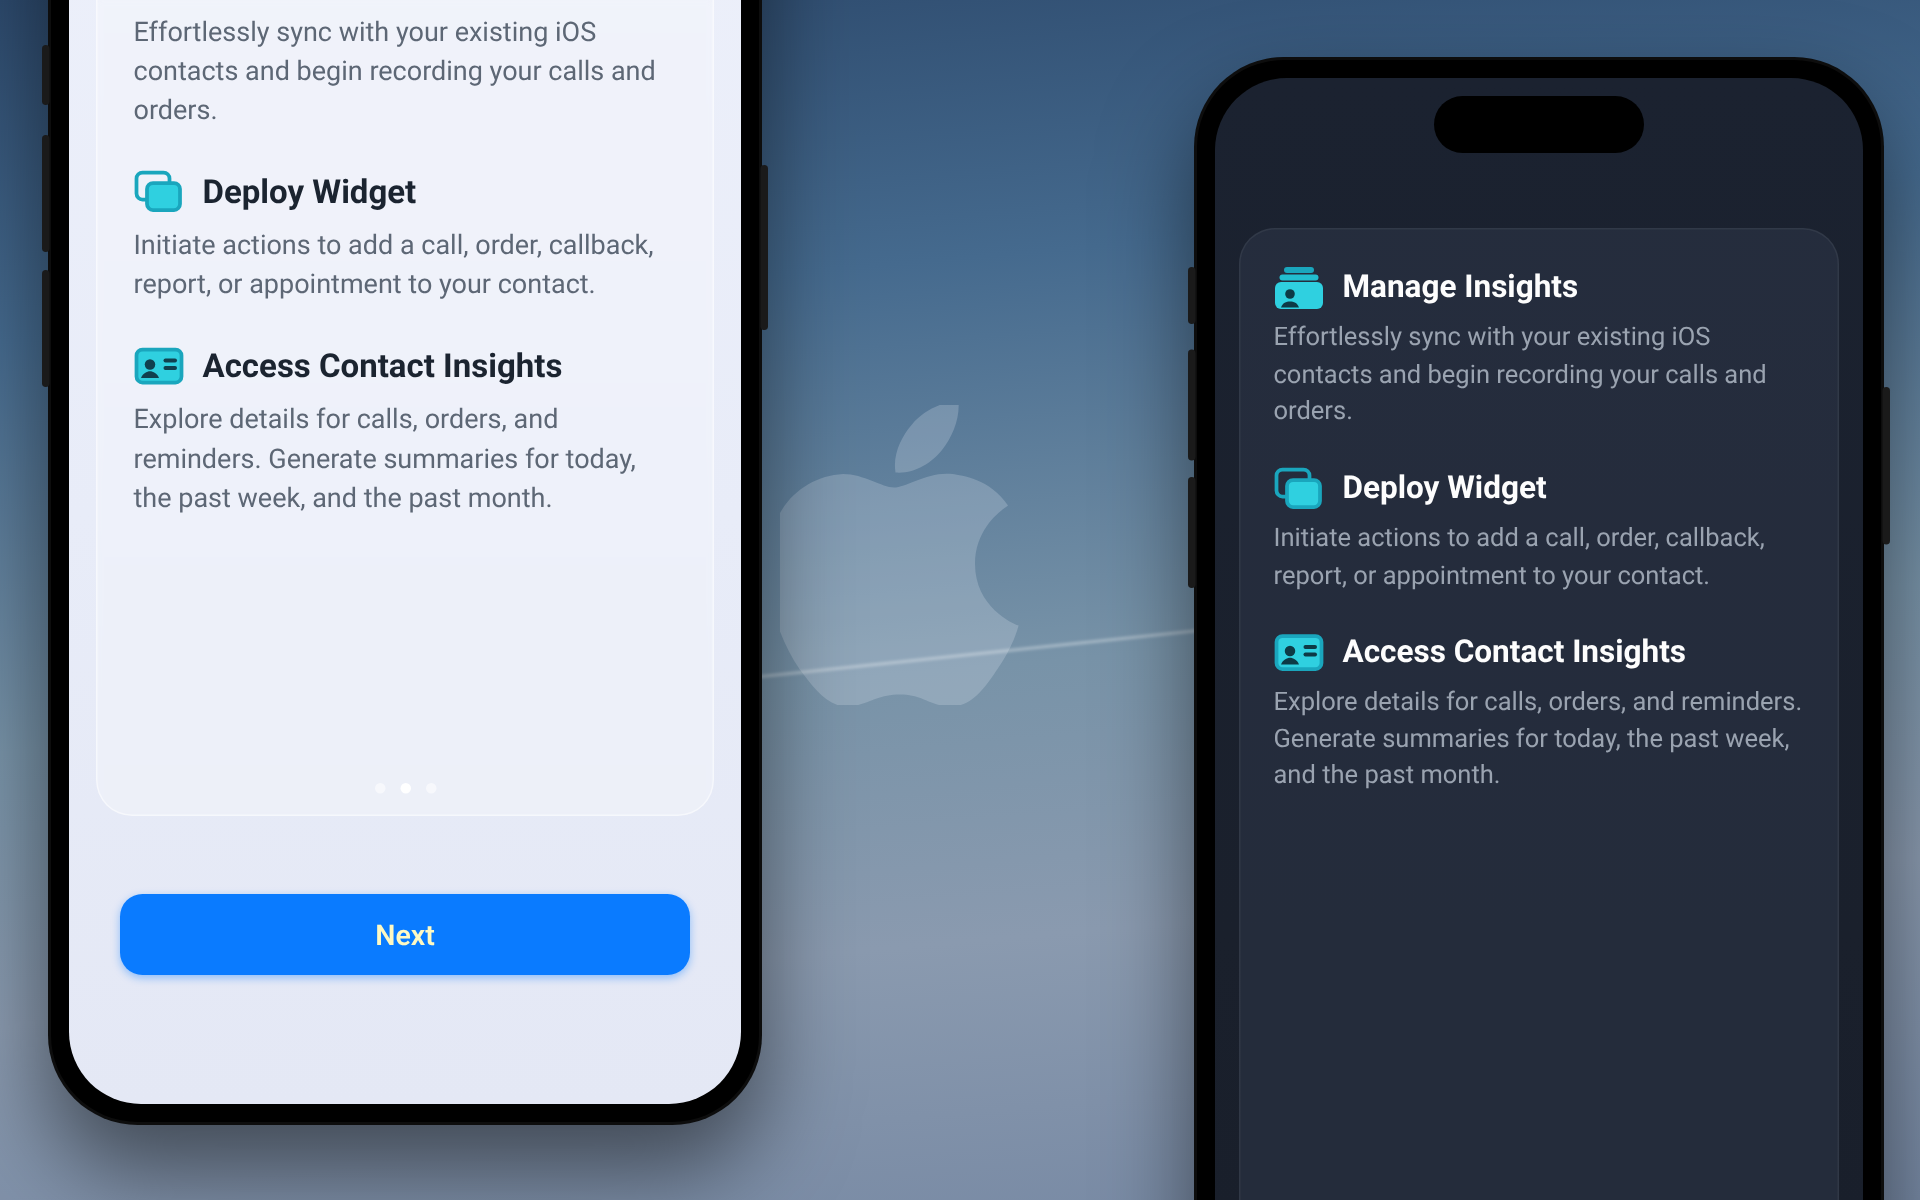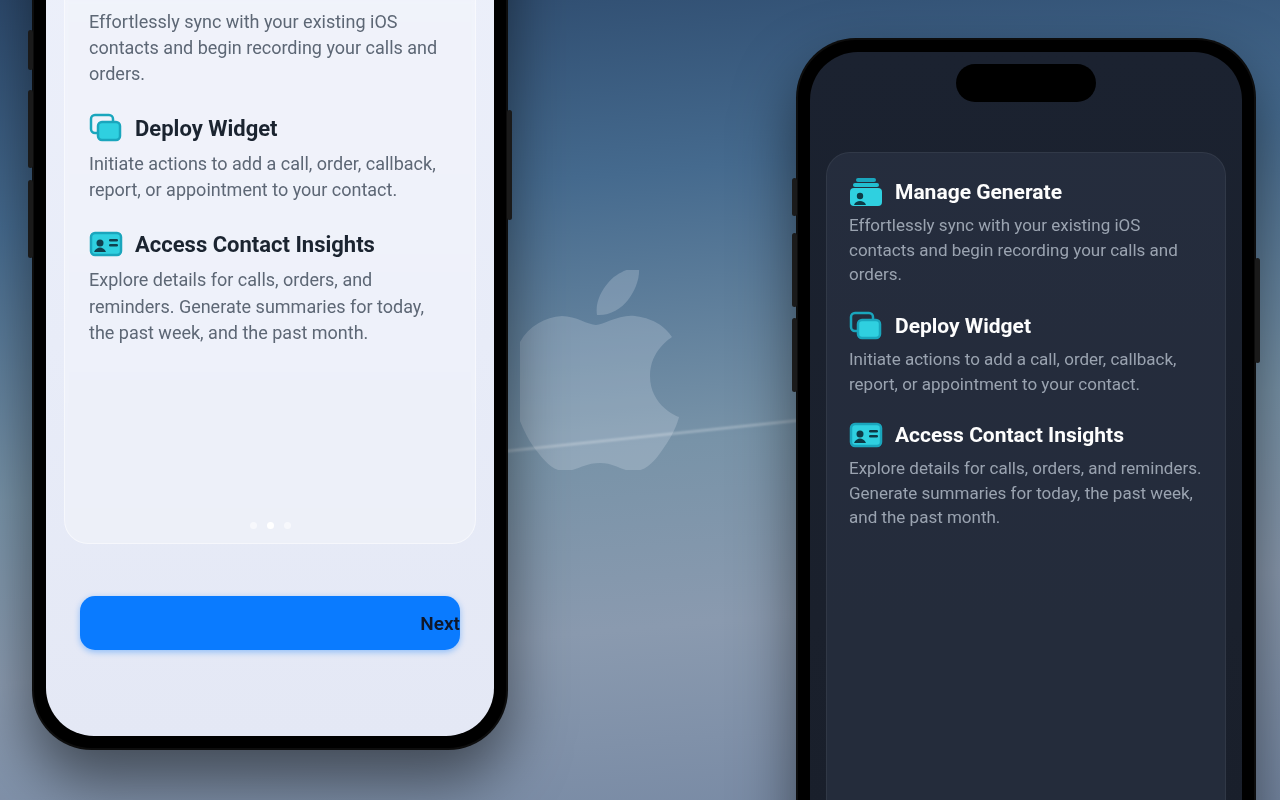--- a/index.html
+++ b/index.html
@@ -118,22 +118,22 @@
   }
   .light-dots span.active { background: #fff; }
 
   .next-btn {
     position: absolute;
     left: 34px; right: 34px;
     bottom: 86px;
     height: 54px;
     background: #0a7bff;
     border-radius: 15px;
-    display: flex; align-items: center; justify-content: flex-end;
-    color: #0f172a; font-size: 19px; font-weight: 600;
+    display: flex; align-items: center; justify-content: center;
+    color: #fef9c3; font-size: 19px; font-weight: 600;
     box-shadow: 0 2px 6px rgba(10,123,255,0.4);
   }
 
   
   .dark-card {
     position: absolute;
     left: 16px; right: 16px;
     top: 100px;
     bottom: 78px;
     background: rgba(45,55,72,0.55);
@@ -234,21 +234,21 @@
         <div class="hdr">
           <span class="ficon">
             <svg viewBox="0 0 34 30">
               <rect x="7" y="1" width="20" height="4" rx="2" fill="#1aa6bd"></rect>
               <rect x="4" y="6" width="26" height="4" rx="2" fill="#22bed0"></rect>
               <rect x="1" y="11" width="32" height="18" rx="4" fill="#2fd0e0"></rect>
               <circle cx="11" cy="19" r="3.2" fill="#0d3a46"></circle>
               <path d="M5 28c1-3 3.5-4 6-4s5 1 6 4" fill="#0d3a46"></path>
             </svg>
           </span>
-          <h3>Manage Generate</h3>
+          <h3>Manage Insights</h3>
         </div>
         <p>Effortlessly sync with your existing iOS contacts and begin recording your calls and orders.</p>
       </div>
 
       <div class="feat">
         <div class="hdr">
           <span class="ficon">
             <svg viewBox="0 0 34 30">
               <rect x="2" y="2" width="22" height="18" rx="4" fill="none" stroke="#1aa6bd" stroke-width="2.5"></rect>
               <rect x="9" y="9" width="22" height="18" rx="4" fill="#2fd0e0" stroke="#1aa6bd" stroke-width="2.5"></rect>

